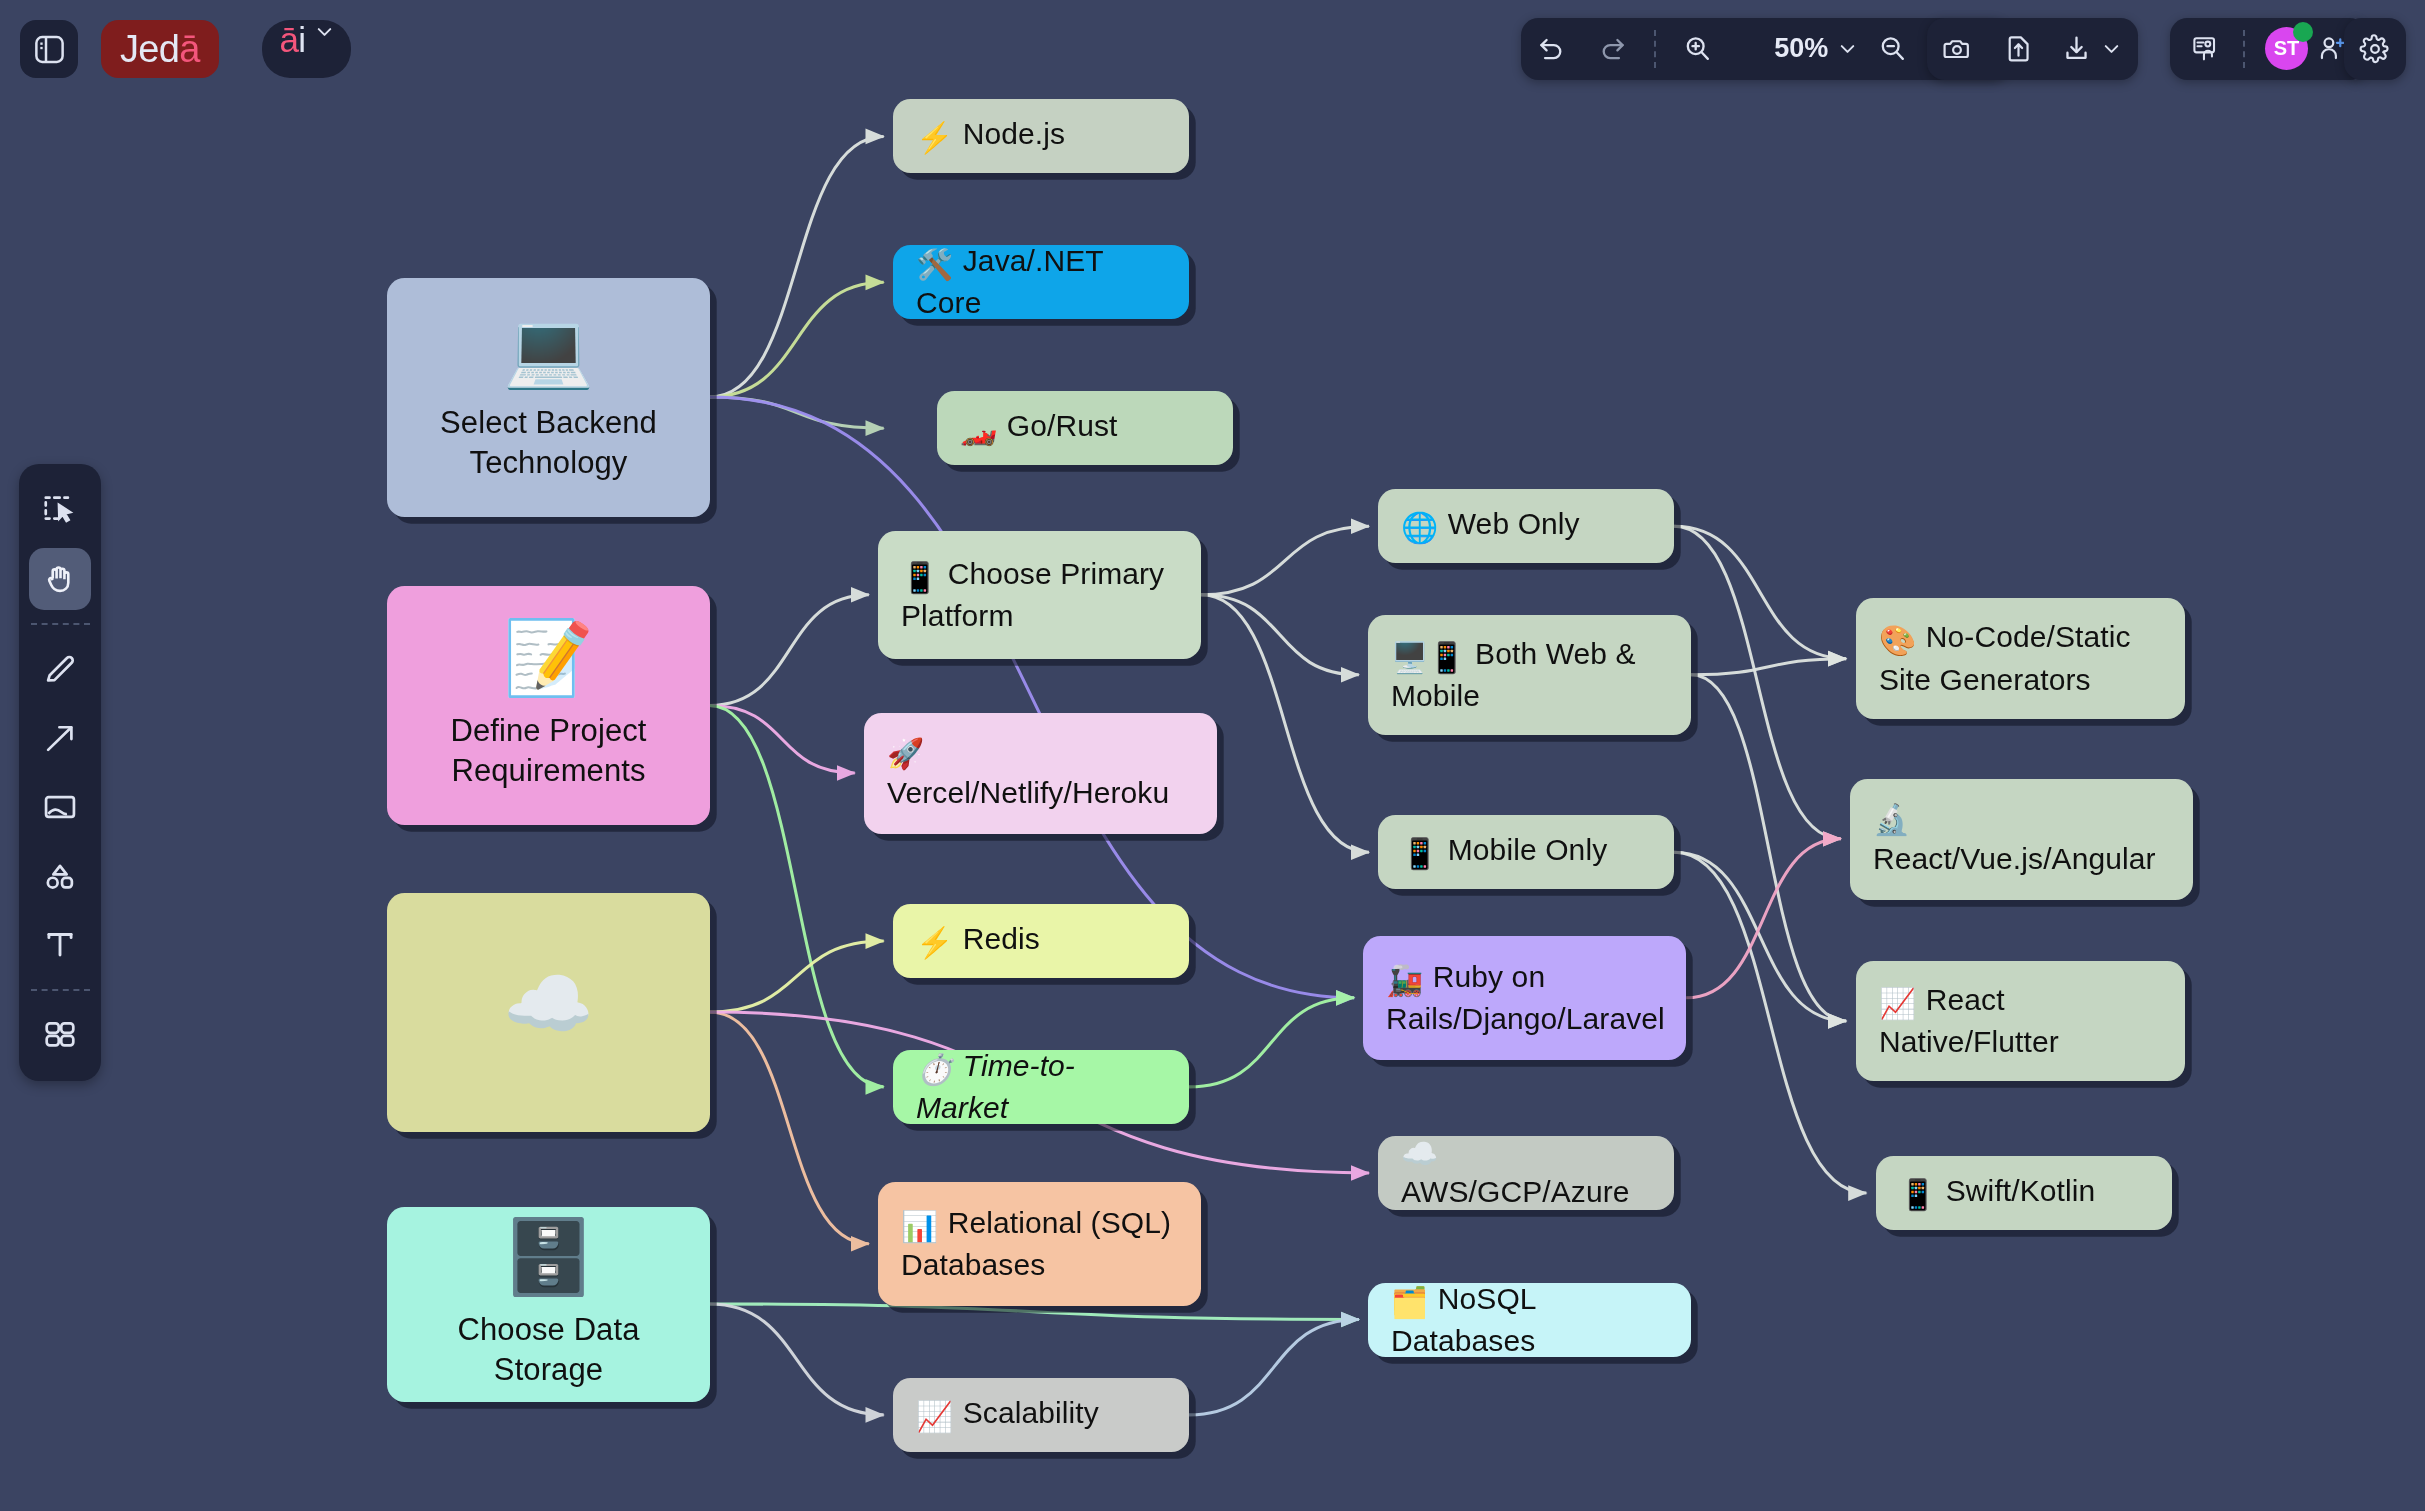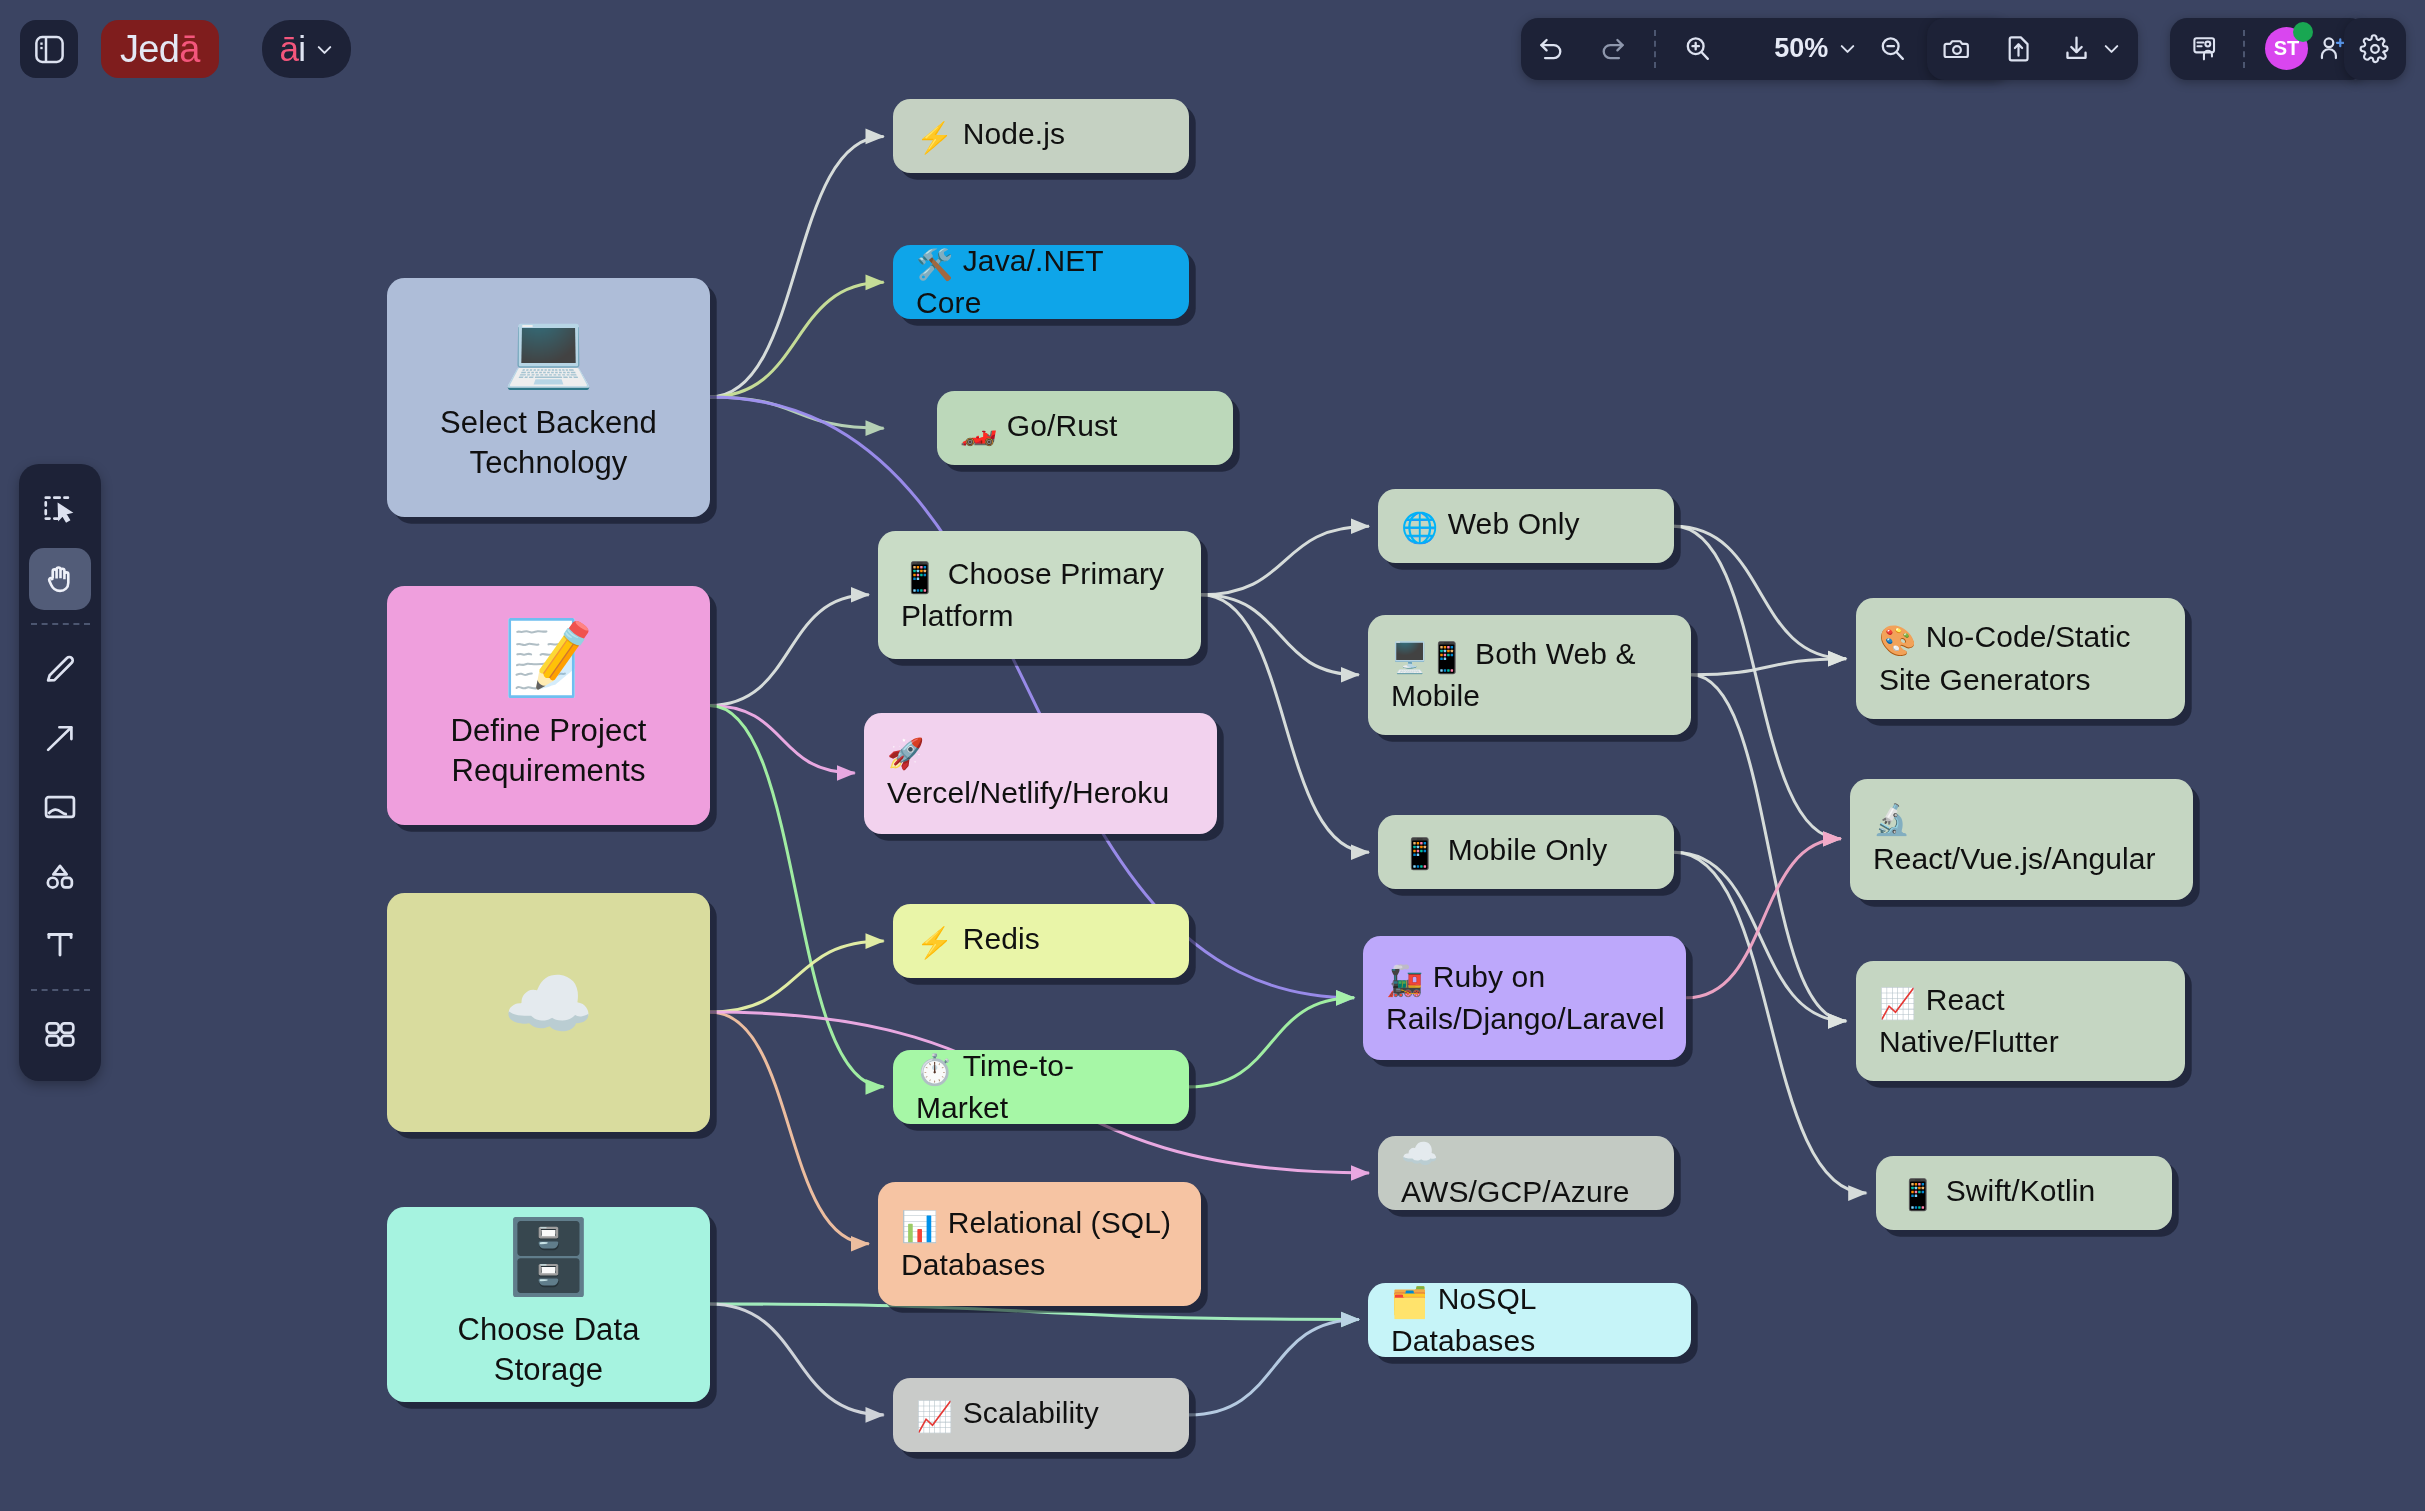--- a/index.html
+++ b/index.html
@@ -67,21 +67,21 @@
   
   #logo {
     position:absolute; left:101px; top:20px; height:58px; padding:0 19px;
     background:#7f1d1d; border-radius:17.5px; display:flex; align-items:center;
   }
   #logo .lw { font-size:38px; color:#e4e8f4; font-weight:400; letter-spacing:-0.7px; }
   #logo .lw .accent { color:#f4567c; }
   
   #ai-pill {
     position:absolute; left:262px; top:20px; height:58px; padding:0 15px 0 17.5px;
-    background:#1d2237; border-radius:28px; display:flex; align-items:center; gap:8px;
+    background:#1d2237; border-radius:28px; display:flex; align-items:flex-start; gap:8px;
   }
   #ai-pill .aiw { font-size:35px; color:#f4567c; letter-spacing:-0.7px;}
   #ai-pill .aiw .i { color:#dfe4f2; }
 
   
   #toolrail {
     position:absolute; left:19px; top:464px; width:82px;
     background:#1d2237; border-radius:20px;
     padding:15px 0; display:flex; flex-direction:column; align-items:center; gap:6.7px;
     box-shadow:0 4px 12px rgba(0,0,0,.3);
@@ -201,21 +201,21 @@
         </div>
         <div class="node" style="left: 878px; top: 531px; width: 323px; height: 128px; background: rgb(201, 220, 198);">
           <div><span class="emo">📱</span><span class="node-label">Choose Primary Platform</span></div>
         </div>
         <div class="node" style="left: 864px; top: 713px; width: 353px; height: 121px; background: rgb(242, 210, 238);">
           <div><span class="emo">🚀</span><span class="node-label">Vercel/Netlify/Heroku</span></div>
         </div>
         <div class="node" style="left: 893px; top: 904px; width: 296px; height: 74px; background: rgb(233, 245, 168);">
           <div><span class="emo">⚡</span><span class="node-label">Redis</span></div>
         </div>
-        <div class="node" style="left: 893px; top: 1050px; width: 296px; height: 74px; background: rgb(166, 247, 166);">
+        <div class="node" style="left: 893px; top: 1050px; width: 296px; height: 74px; background: rgb(166, 247, 166); font-style: italic;">
           <div><span class="emo">⏱️</span><span class="node-label">Time-to-Market</span></div>
         </div>
         <div class="node" style="left: 878px; top: 1182px; width: 323px; height: 124px; background: rgb(246, 196, 163);">
           <div><span class="emo">📊</span><span class="node-label">Relational (SQL) Databases</span></div>
         </div>
         <div class="node" style="left: 893px; top: 1378px; width: 296px; height: 74px; background: rgb(201, 203, 201);">
           <div><span class="emo">📈</span><span class="node-label">Scalability</span></div>
         </div>
         <div class="node" style="left: 1378px; top: 489px; width: 296px; height: 74px; background: rgb(197, 214, 194);">
           <div><span class="emo">🌐</span><span class="node-label">Web Only</span></div>

